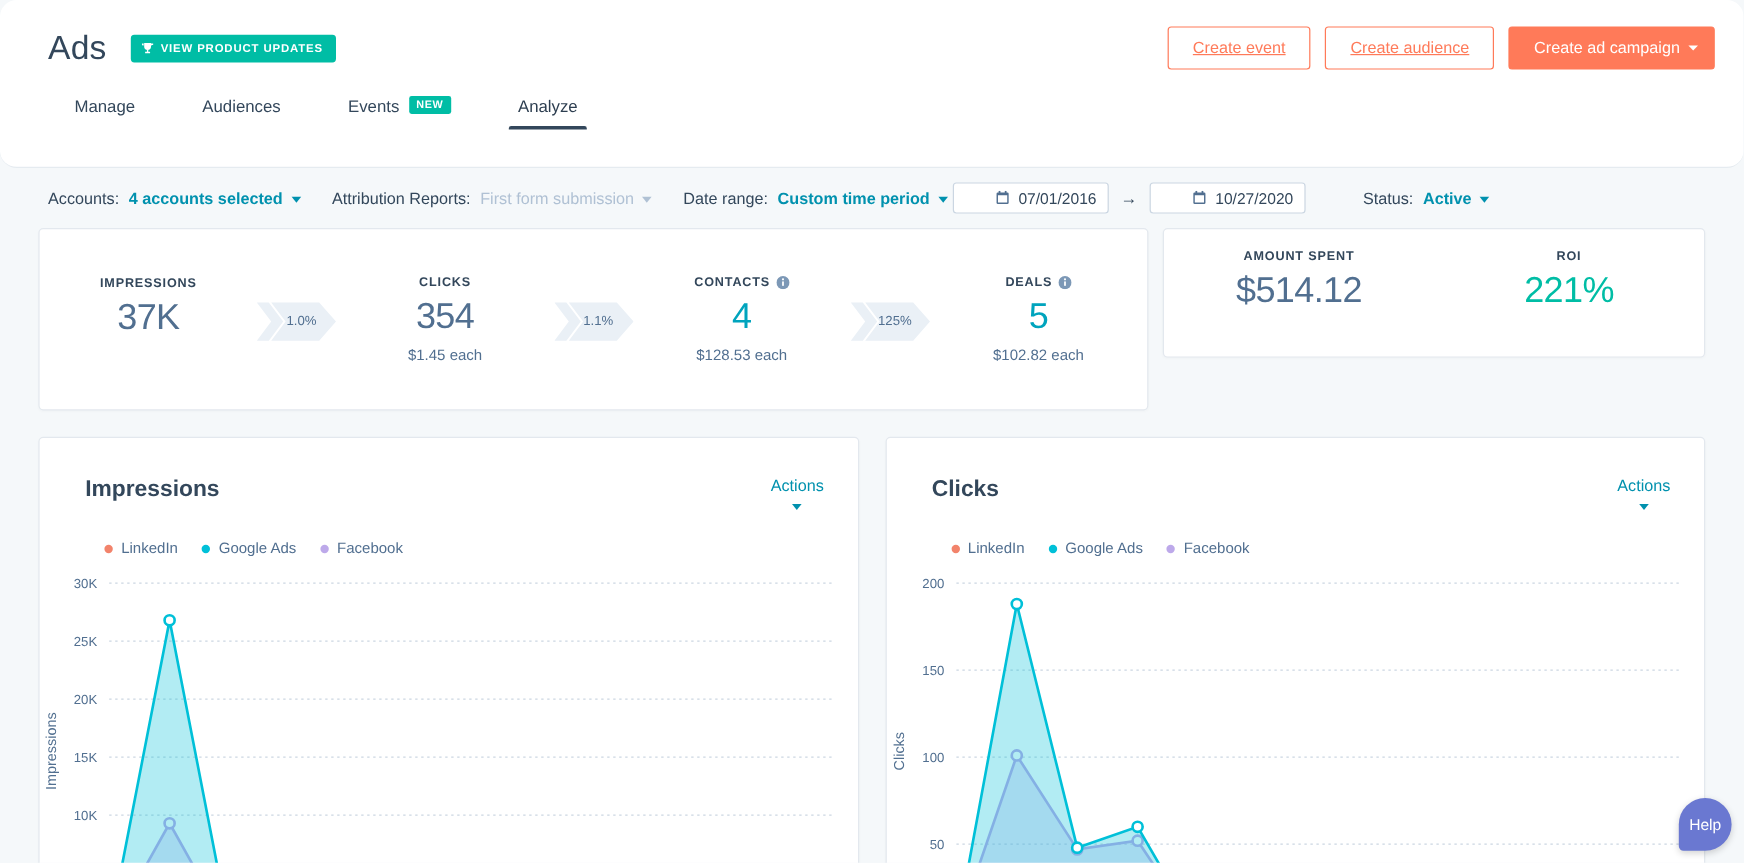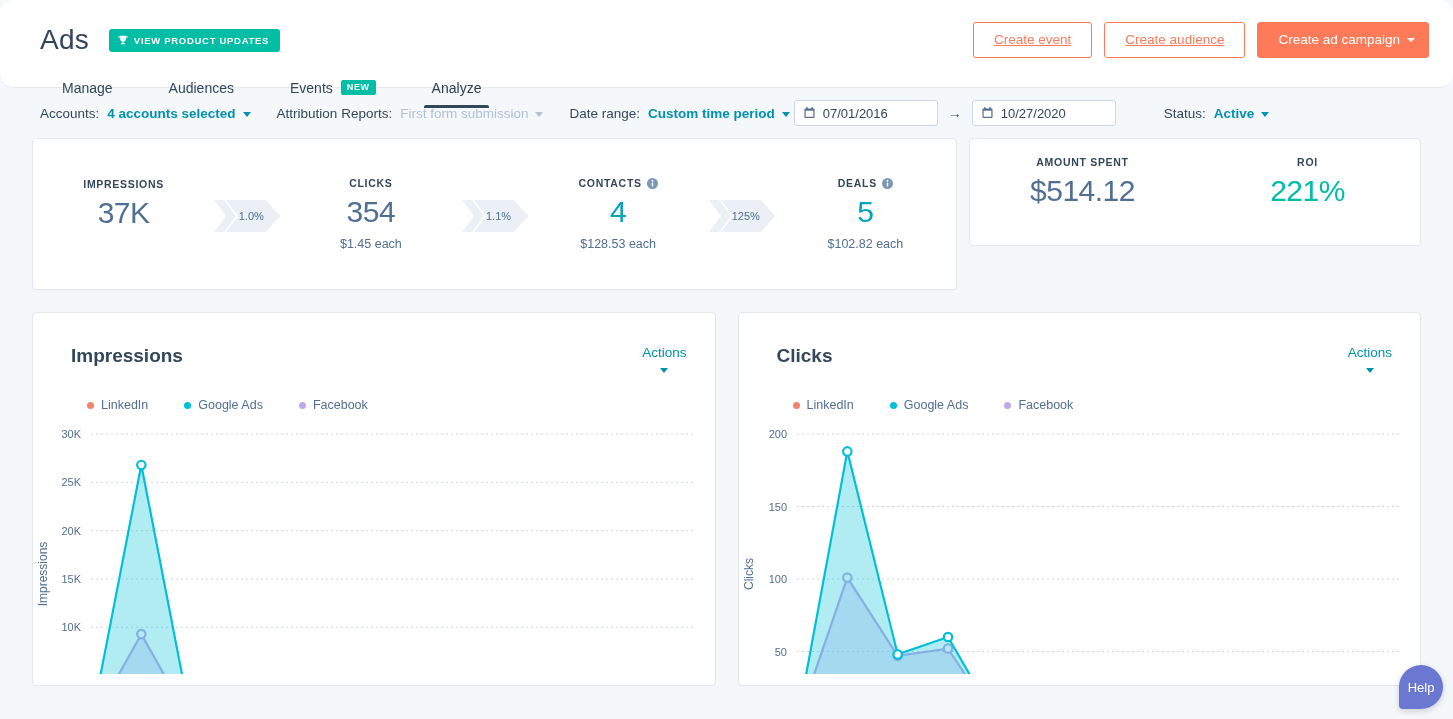--- a/index.html
+++ b/index.html
@@ -7,21 +7,21 @@
   body {
     font-family: "Liberation Sans", sans-serif;
     background:#f5f8fa;
     color:#33475b;
     -webkit-font-smoothing:antialiased;
   }
 
   
   .app-header{
     background:#fff;
-    height:88px;
+    height:140px;
     position:relative;
     border-bottom:1px solid #e5ebf0;
     border-radius:14px;
   }
   .header-top{
     display:flex; align-items:center;
     padding:18px 24px 0 40px;
     height:62px;
   }
   .app-title{
@@ -93,23 +93,24 @@
     display:inline-flex; align-items:center; gap:7px; white-space:nowrap;
   }
   .filter-value.muted{ color:#b0c1d4; font-weight:400; }
   .caret-dn{
     border-left:4px solid transparent; border-right:4px solid transparent;
     border-top:5px solid currentColor; display:inline-block;
     position:relative; top:1px;
   }
   .date-input{
     border:1px solid #cbd6e2; background:#fff; border-radius:3px;
-    height:26px; width:144px; display:inline-flex; align-items:center;
+    height:26px; width:130px; display:inline-flex; align-items:center;
     padding:0 9px; gap:8px; font-size:13px; color:#33475b; cursor:text;
     margin-left:4px;
+    justify-content:flex-end;
   }
   .cal-ico{ width:11px; height:12px; display:block; flex:none; }
   .arrow-r{ margin:0 10px; color:#33475b; font-size:14px; }
 
   
   .metrics-row{
     display:flex; gap:12px; padding:0 32px;
   }
   .card{
     background:#fff; border:1px solid #e3e8ee; border-radius:4px;
@@ -158,21 +159,21 @@
   }
   .chart-head{
     display:flex; align-items:center; padding:26px 28px 0 38px;
   }
   .chart-title{ font-size:19px; font-weight:700; color:#33475b; }
   .actions-link{
     margin-left:auto; font-size:13.5px; color:#0091ae; cursor:pointer;
     display:inline-flex; align-items:center; gap:7px; margin-top:6px;flex-direction:column;
   }
   .legend{
-    display:flex; align-items:center; gap:36px;
+    display:flex; align-items:center; gap:20px;
     padding:26px 0 0 54px; font-size:12.5px; color:#516f90;
   }
   .legend-item{ display:flex; align-items:center; gap:7px; cursor:pointer; }
   .dot{ width:7px; height:7px; border-radius:50%; display:block; }
   .plot-wrap{ position:relative; padding-left:0; margin-top:12px; }
   .plot-wrap svg{ display:block; }
 
   
   .help-btn{
     position:absolute; right:10px; bottom:10px;

